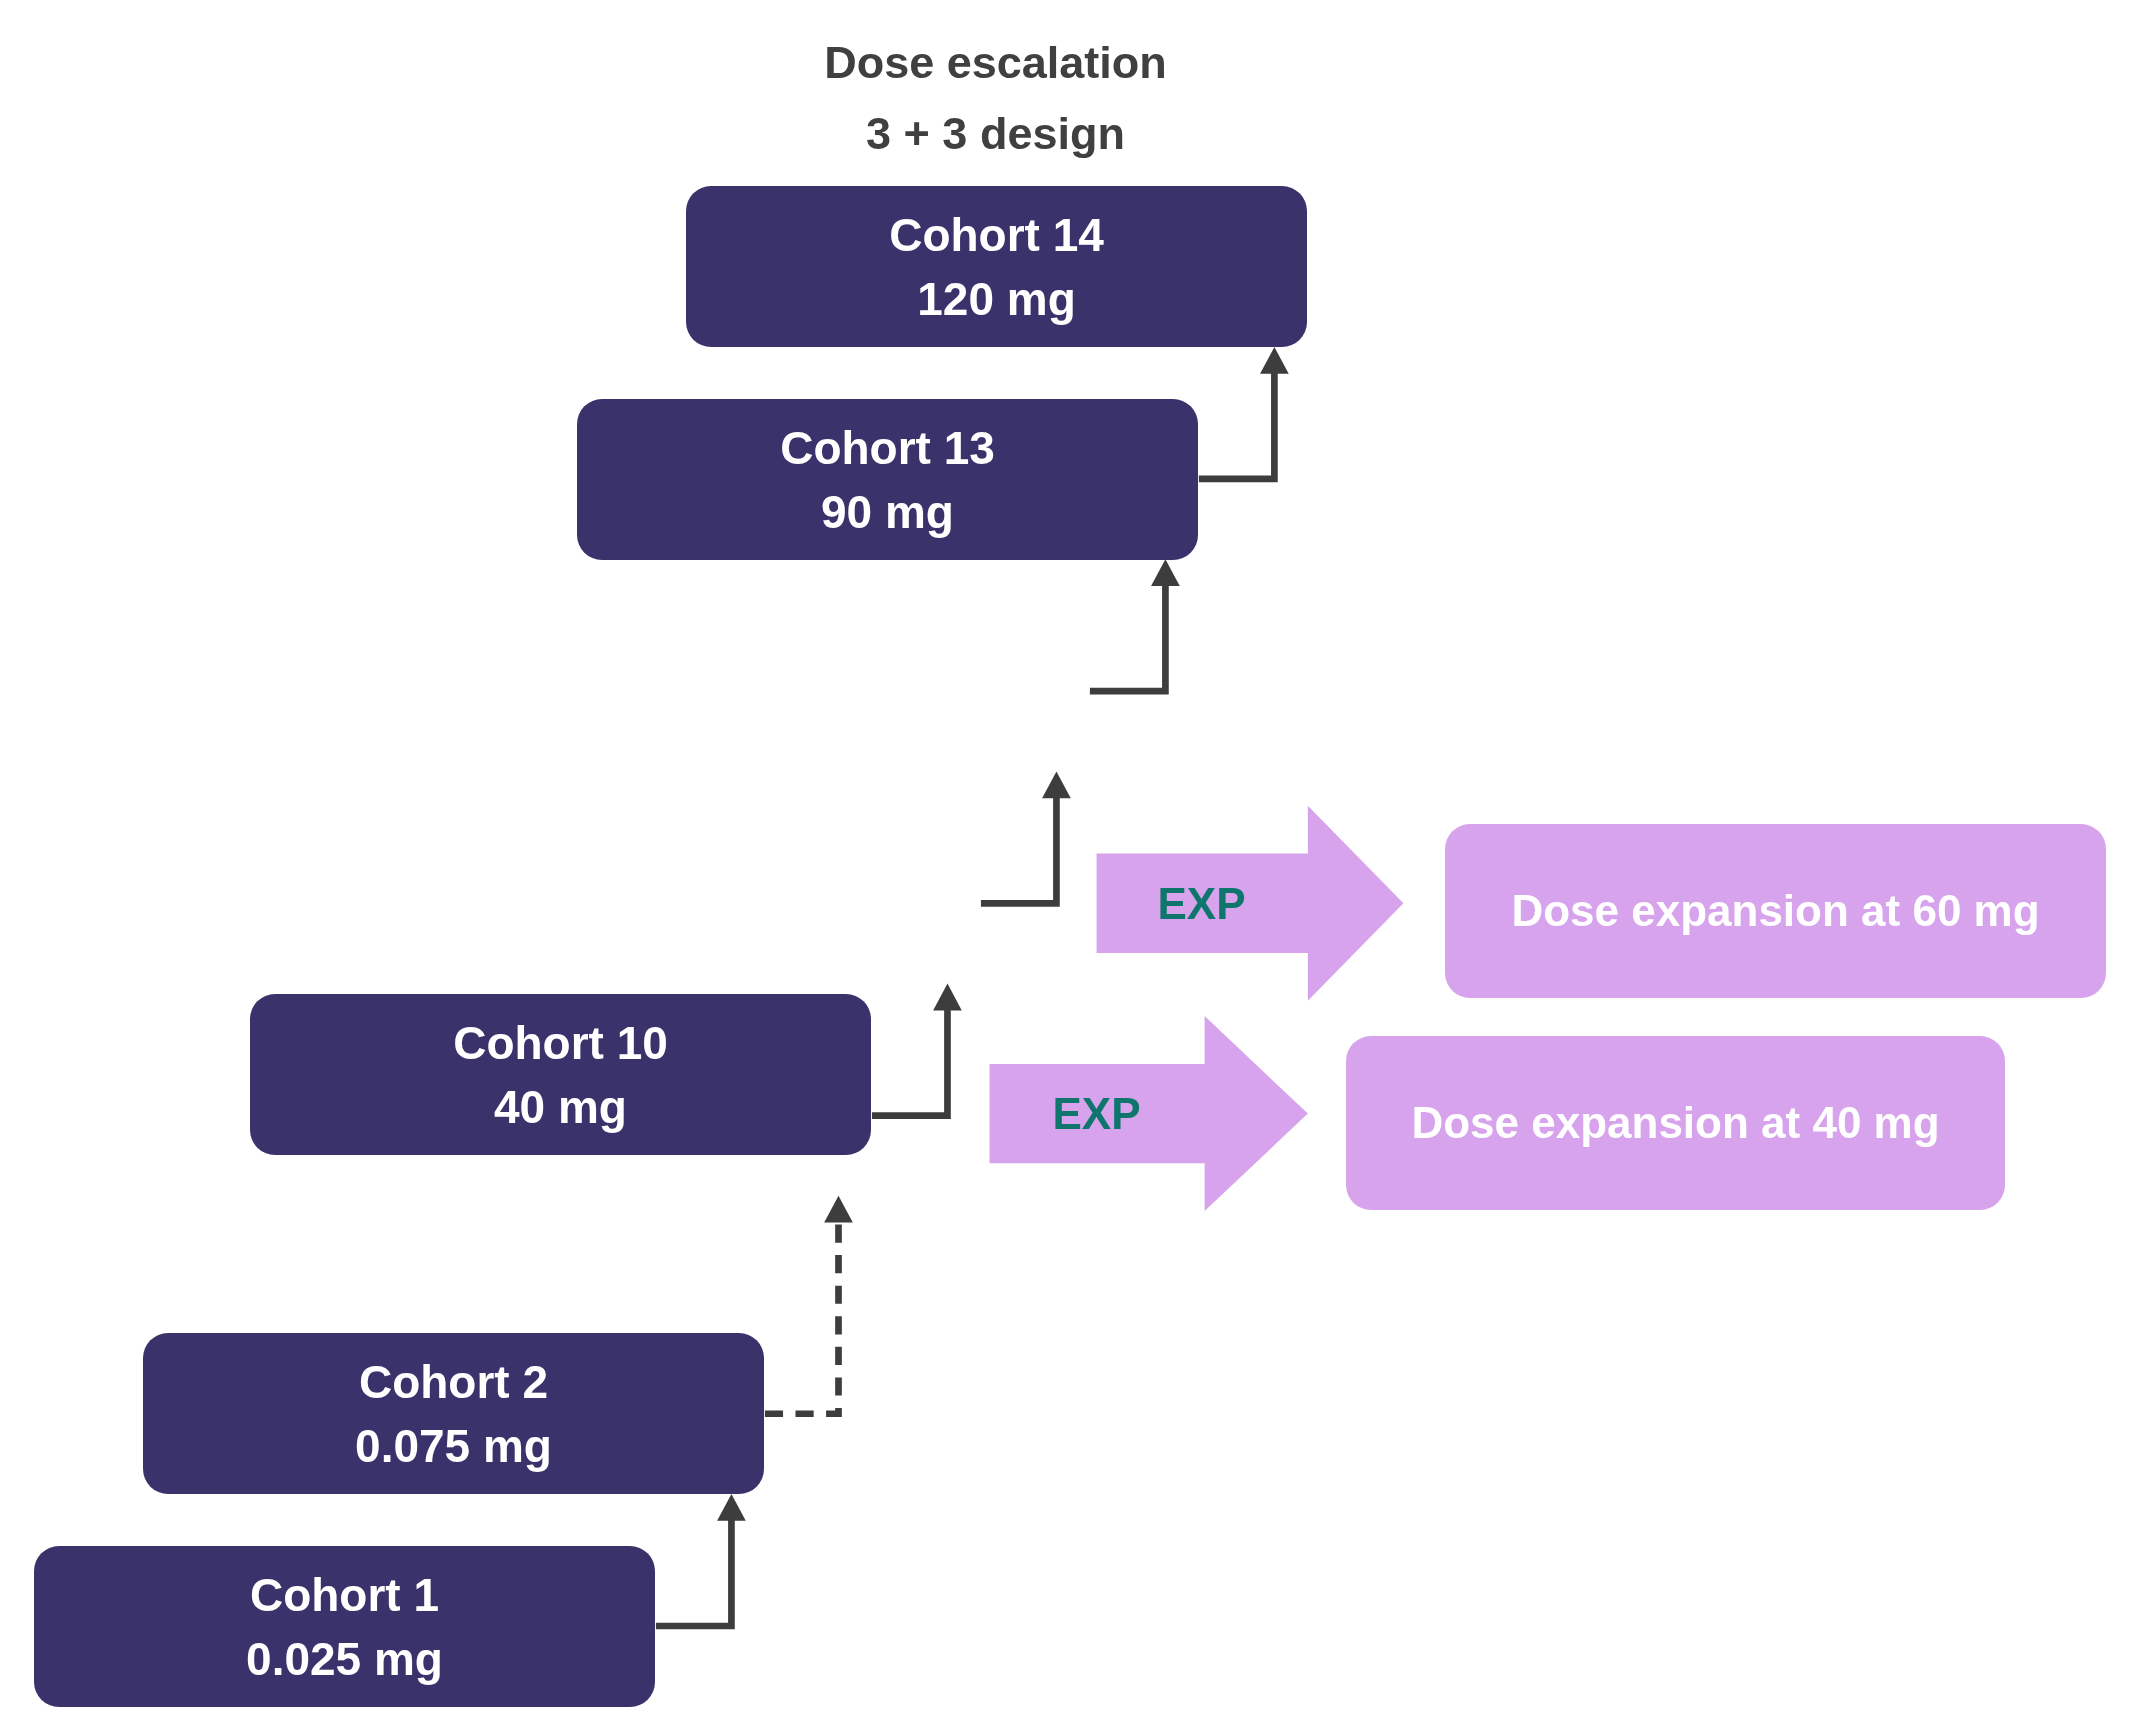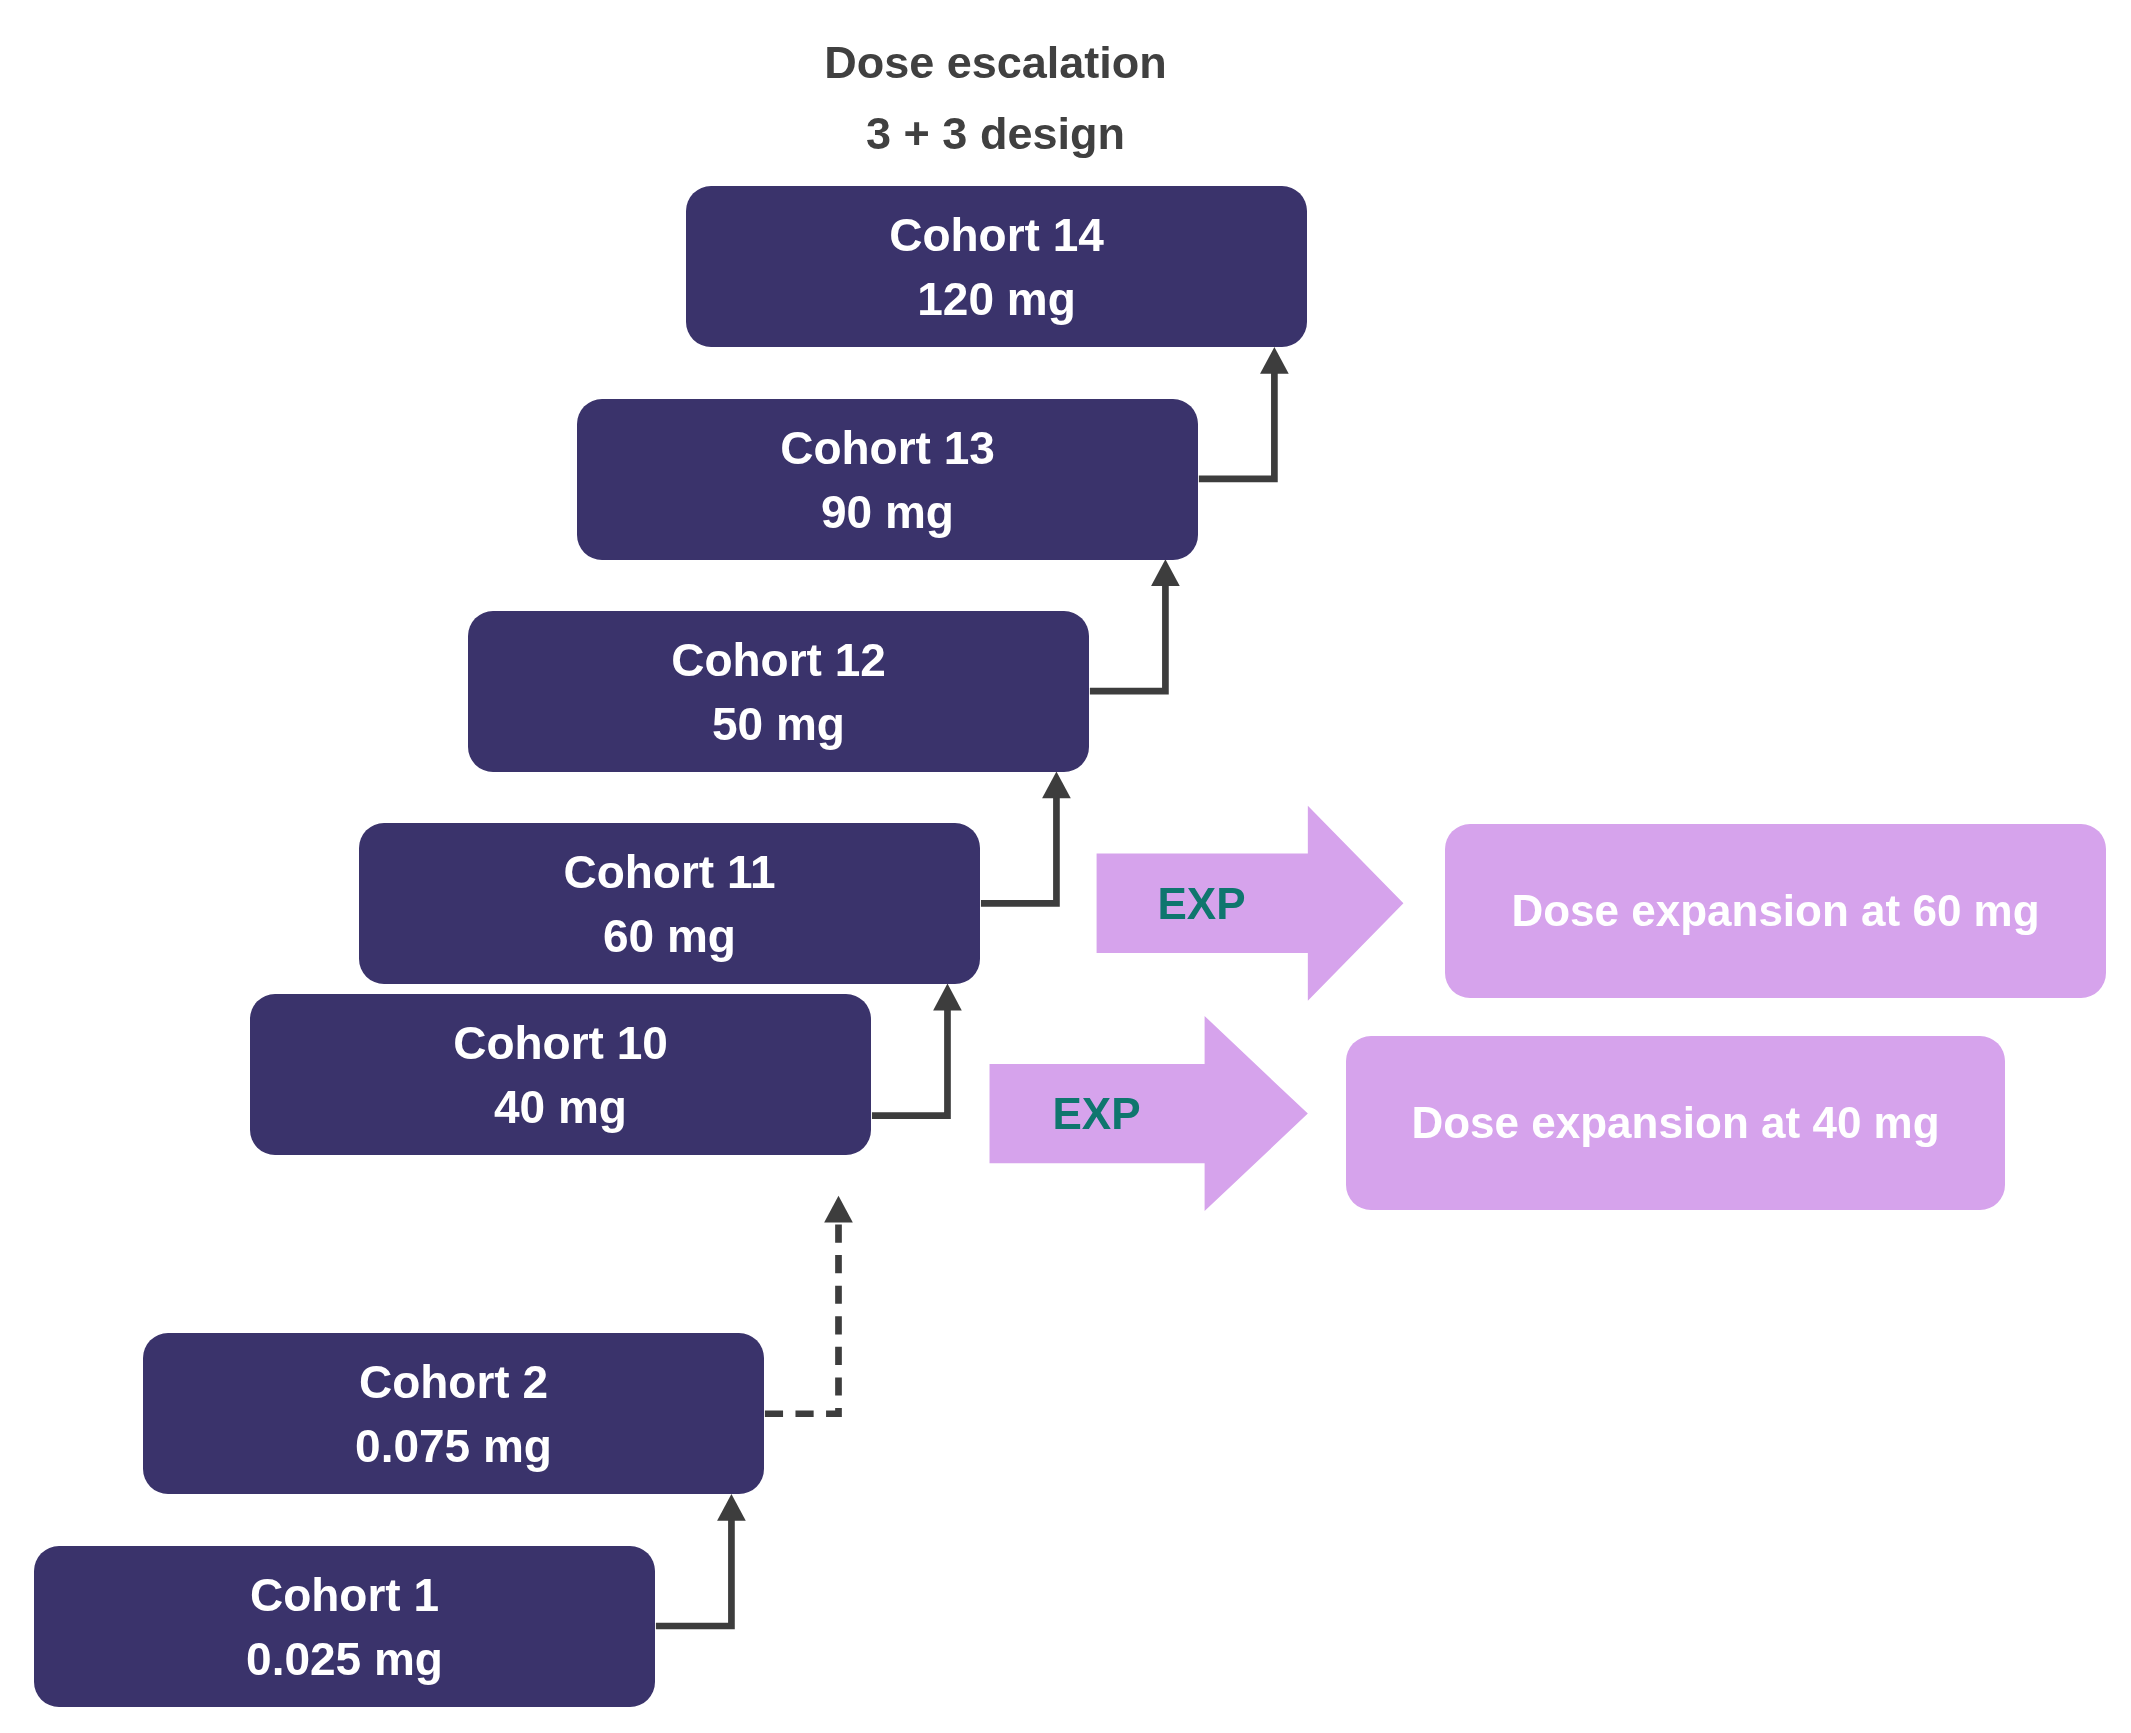--- a/index.html
+++ b/index.html
@@ -126,29 +126,21 @@
   <div class="cohort-box" style="left:686px; top:186px;">
     <span>Cohort 14</span>
     <span>120 mg</span>
   </div>
 
   <div class="cohort-box" style="left:577px; top:399px;">
     <span>Cohort 13</span>
     <span>90 mg</span>
   </div>
 
-  <div class="cohort-box" style="left:468px; top:611px;">
-    <span>Cohort 12</span>
-    <span>50 mg</span>
-  </div>
 
-  <div class="cohort-box" style="left:359px; top:823px;">
-    <span>Cohort 11</span>
-    <span>60 mg</span>
-  </div>
 
   <div class="cohort-box" style="left:250px; top:994px;text-align:right;">
     <span>Cohort 10</span>
     <span>40 mg</span>
   </div>
 
   <div class="cohort-box" style="left:143px; top:1333px;">
     <span>Cohort 2</span>
     <span>0.075 mg</span>
   </div>

